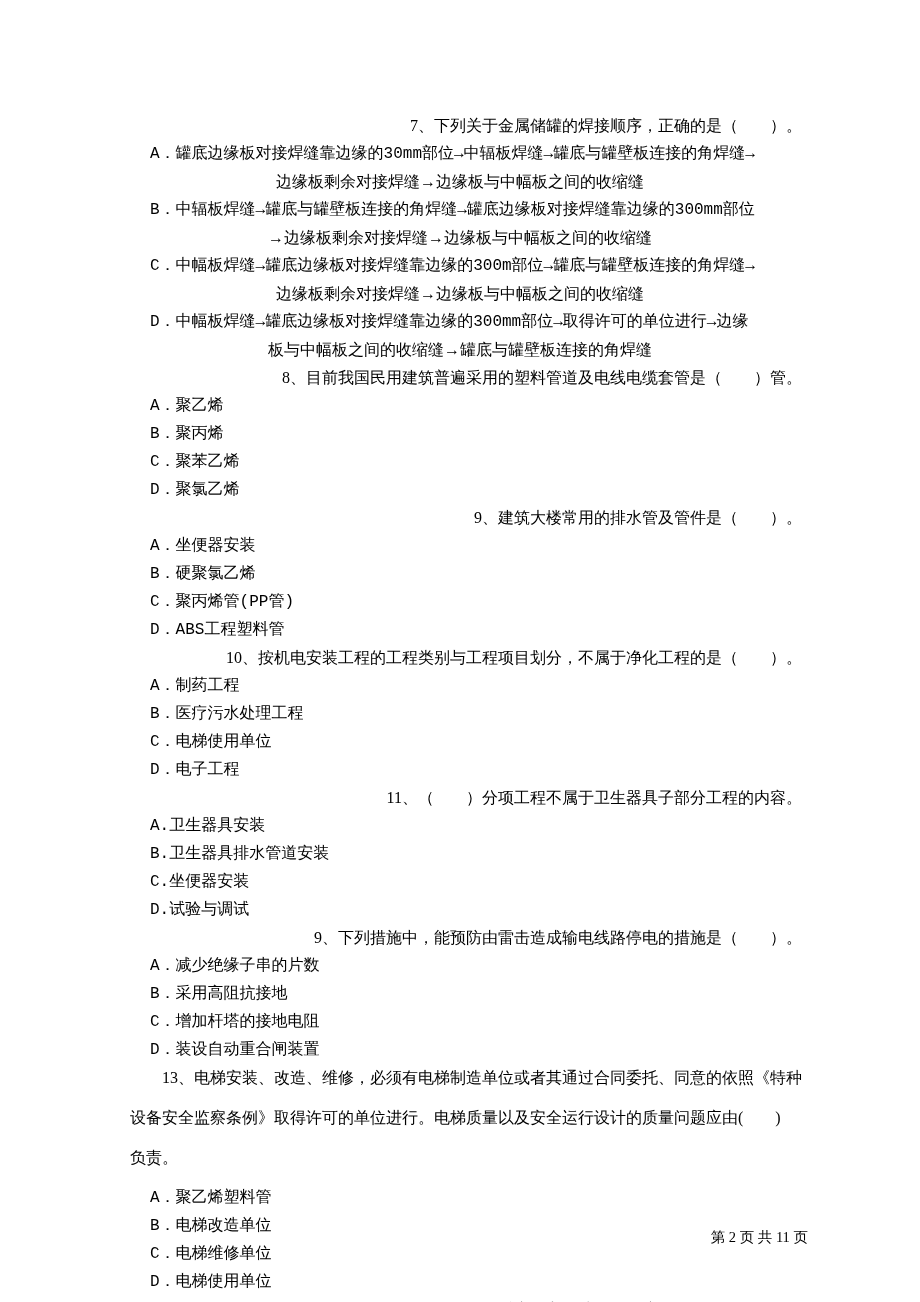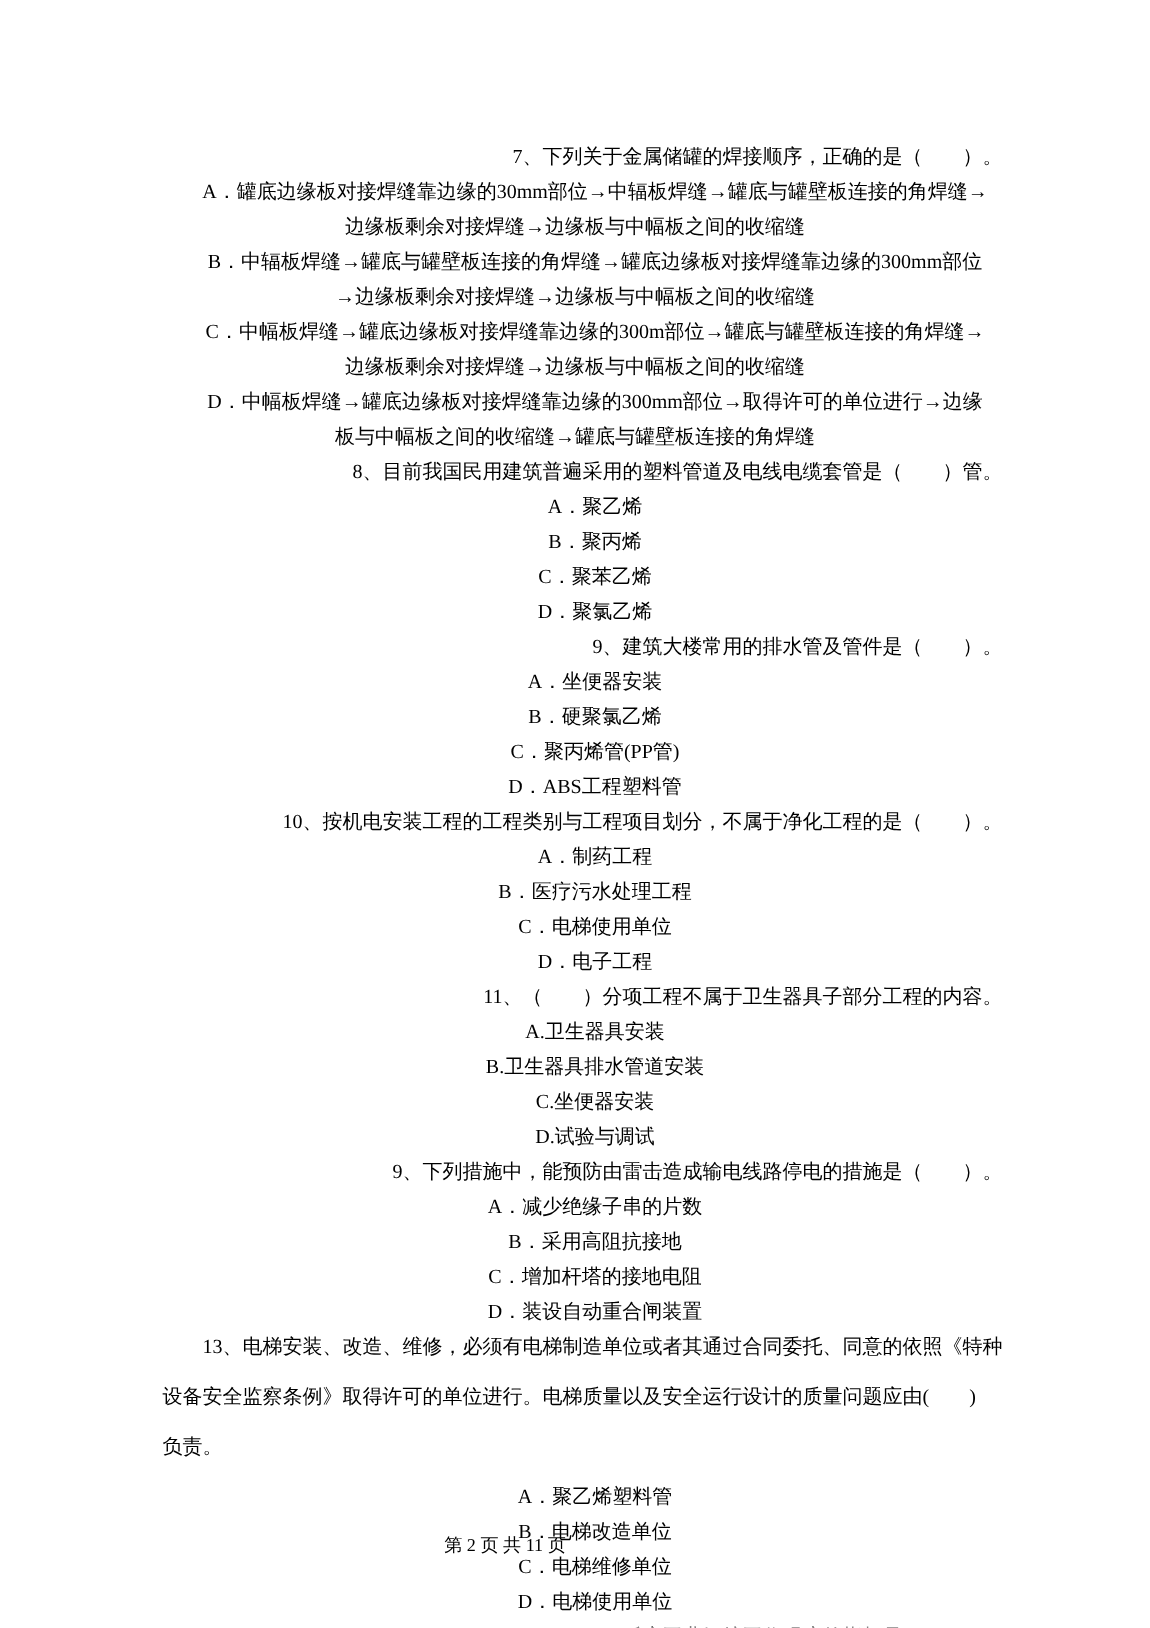--- a/index.html
+++ b/index.html
@@ -19,38 +19,39 @@
     box-sizing: border-box;
     padding: 112px 118px 0 118px;
   }
   .q-stem {
     margin: 0;
     text-align: right;
   }
   .q-option {
     margin: 0;
     padding-left: 2em;
-    text-align: center;
+    text-align: left;
+    font-family: Liberation Mono, monospace;
   }
   .q-option-flush {
     margin: 0;
     padding-left: 0;
     text-align: center;
   }
   .q-continuation {
     margin: 12px;
     padding-left: 0;
     text-align: left;
   }
   .footer {
     position: absolute;
     bottom: 52px;
     left: 0;
     width: 808px;
-    text-align: center;
+    text-align: right;
     font-size: 14.5px;
   }
 </style>
 </head>
 <body>
 
 <p class="q-stem">7、下列关于金属储罐的焊接顺序，正确的是（　　）。</p>
 <p class="q-option">A．罐底边缘板对接焊缝靠边缘的30mm部位→中辐板焊缝→罐底与罐壁板连接的角焊缝→</p>
 <p class="q-option-flush">边缘板剩余对接焊缝→边缘板与中幅板之间的收缩缝</p>
 <p class="q-option">B．中辐板焊缝→罐底与罐壁板连接的角焊缝→罐底边缘板对接焊缝靠边缘的300mm部位</p>

